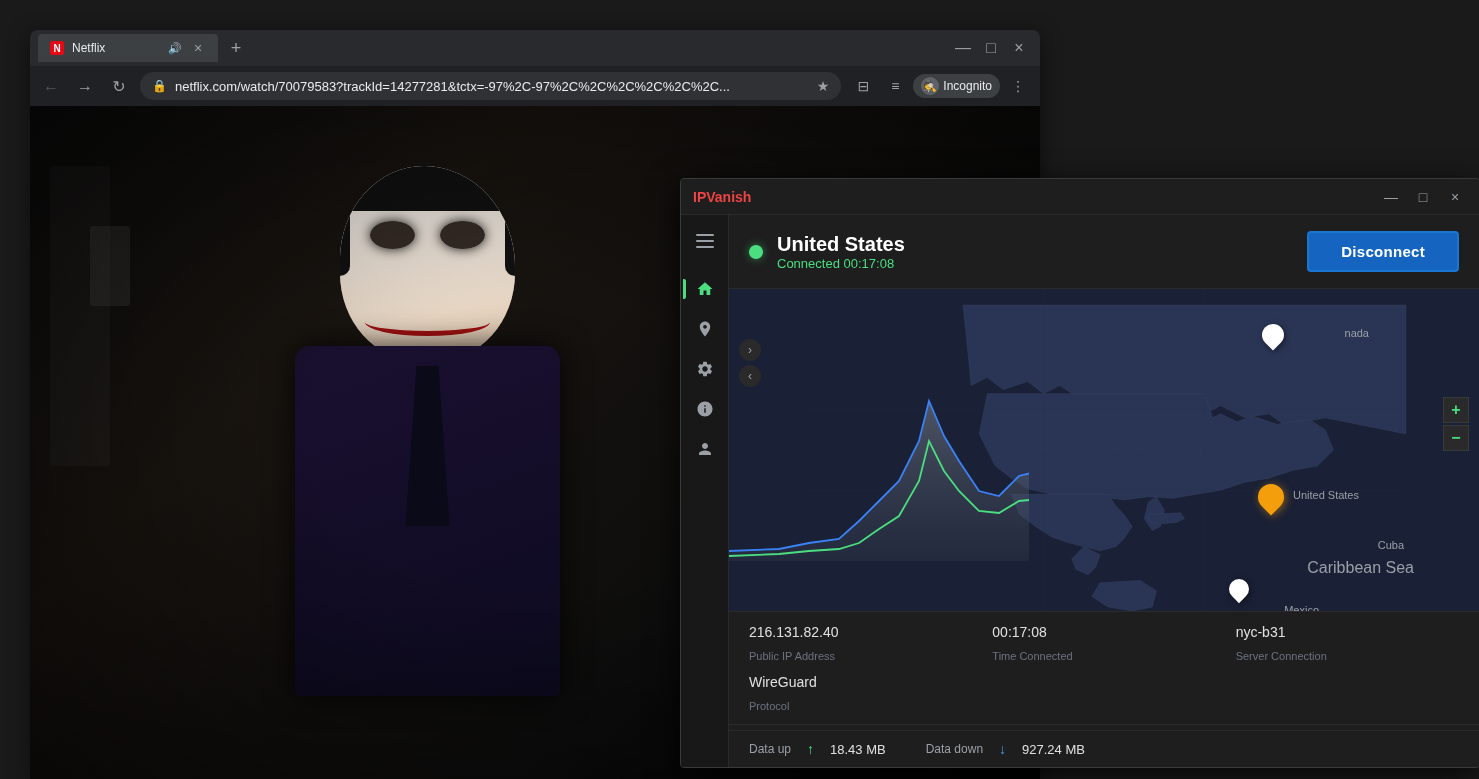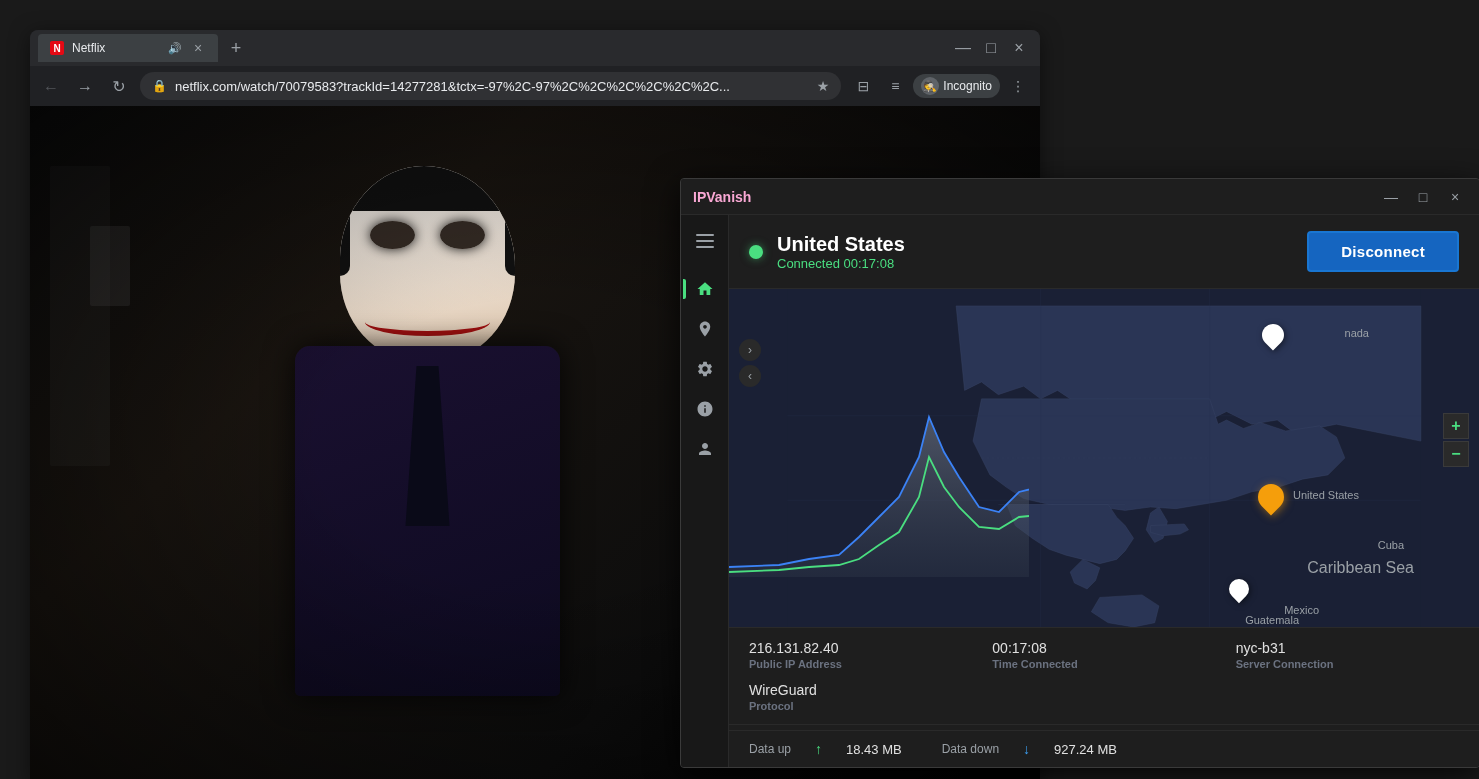--- a/index.html
+++ b/index.html
@@ -263,21 +263,21 @@
       background: #1e1e1e;
       display: flex;
       align-items: center;
       padding: 0 12px;
       border-bottom: 1px solid #2a2a2a;
       flex-shrink: 0;
     }
 
     .ipvanish-logo {
       font-size: 14px;
-      color: #f9a8d4;
+      color: #ef4444;
       font-weight: 600;
       flex: 1;
     }
 
     .ipvanish-win-controls {
       display: flex;
       gap: 8px;
     }
 
     .ipv-ctrl {
@@ -451,21 +451,21 @@
       display: flex;
       gap: 40px;
       align-items: center;
       z-index: 20;
       flex-shrink: 0;
     }
 
     .stat-item {
       display: flex;
       align-items: center;
-      gap: 24px;
+      gap: 16px;
     }
 
     .stat-label {
       font-size: 12px;
       color: #9aa0a6;
     }
 
     .stat-arrow-up {
       color: #4ade80;
       font-size: 14px;
@@ -500,22 +500,21 @@
 
     .info-value {
       font-size: 14px;
       color: #e0e0e0;
       font-weight: 500;
     }
 
     .info-key {
       font-size: 11px;
       color: #6b7280;
-      margin-top: 2px;
-      font-weight: bold;
+      margin-top: 10px;
     }
 
     
     .kill-switch-row {
       display: flex;
       align-items: center;
       gap: 12px;
       padding: 10px 20px;
       background: #1e1e1e;
       border-top: 1px solid #2a2a2a;

